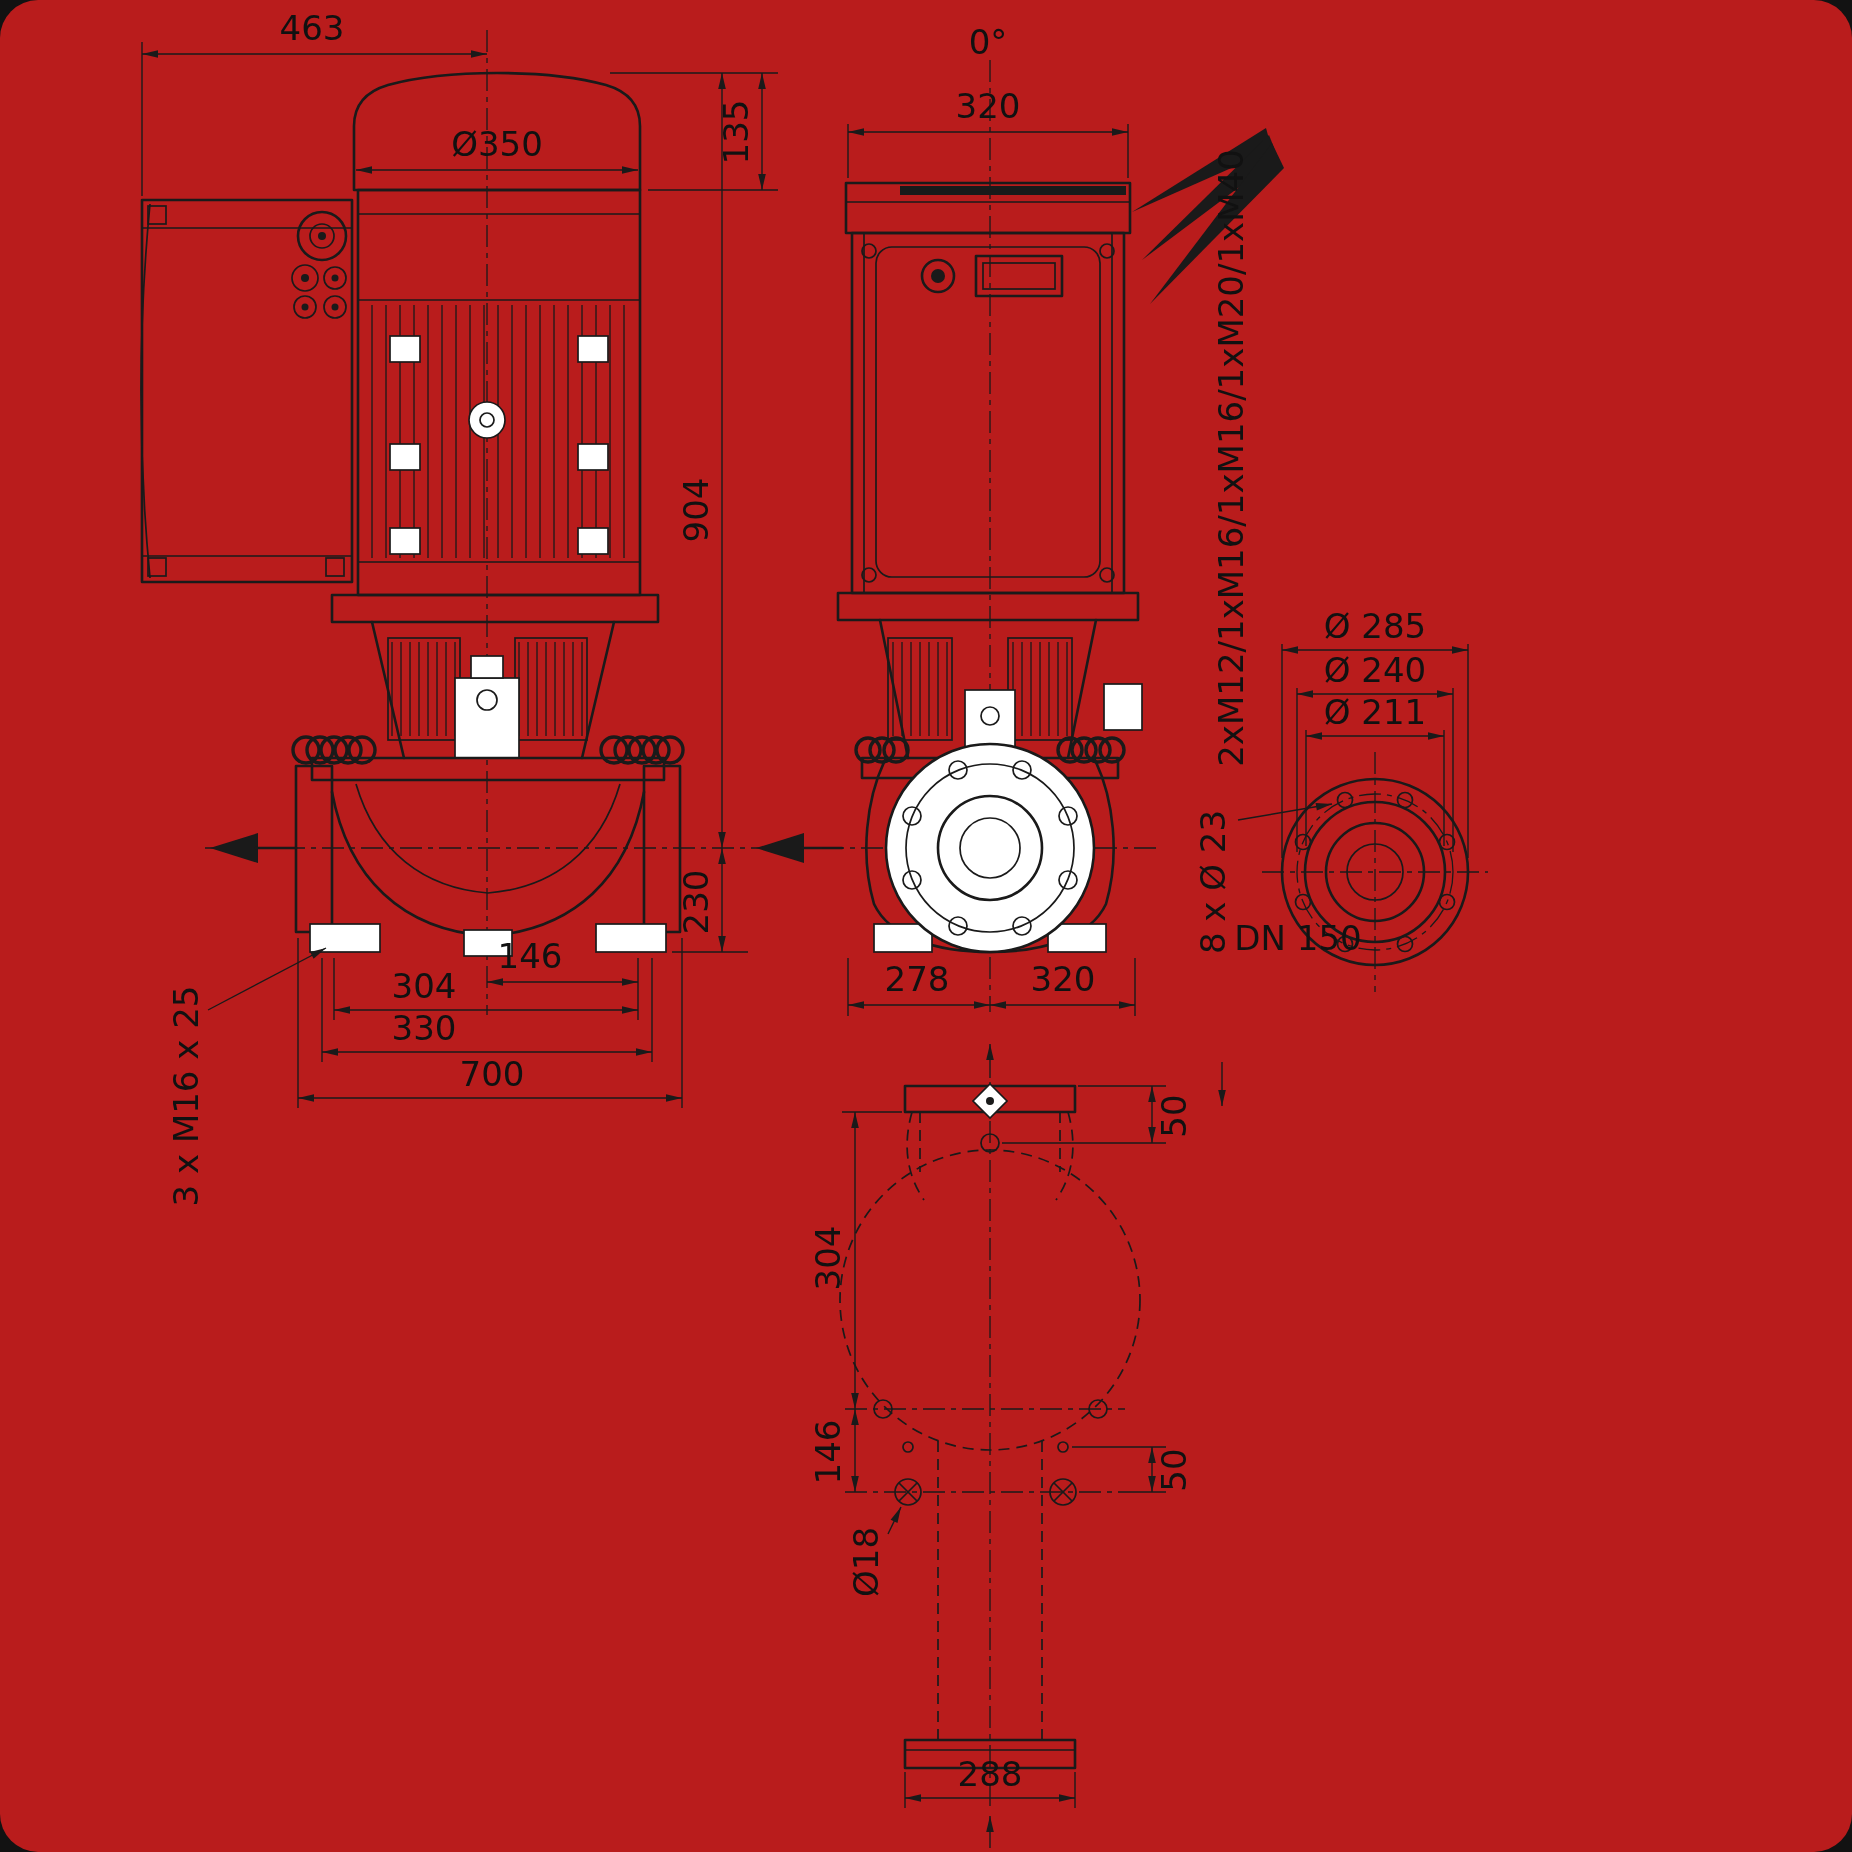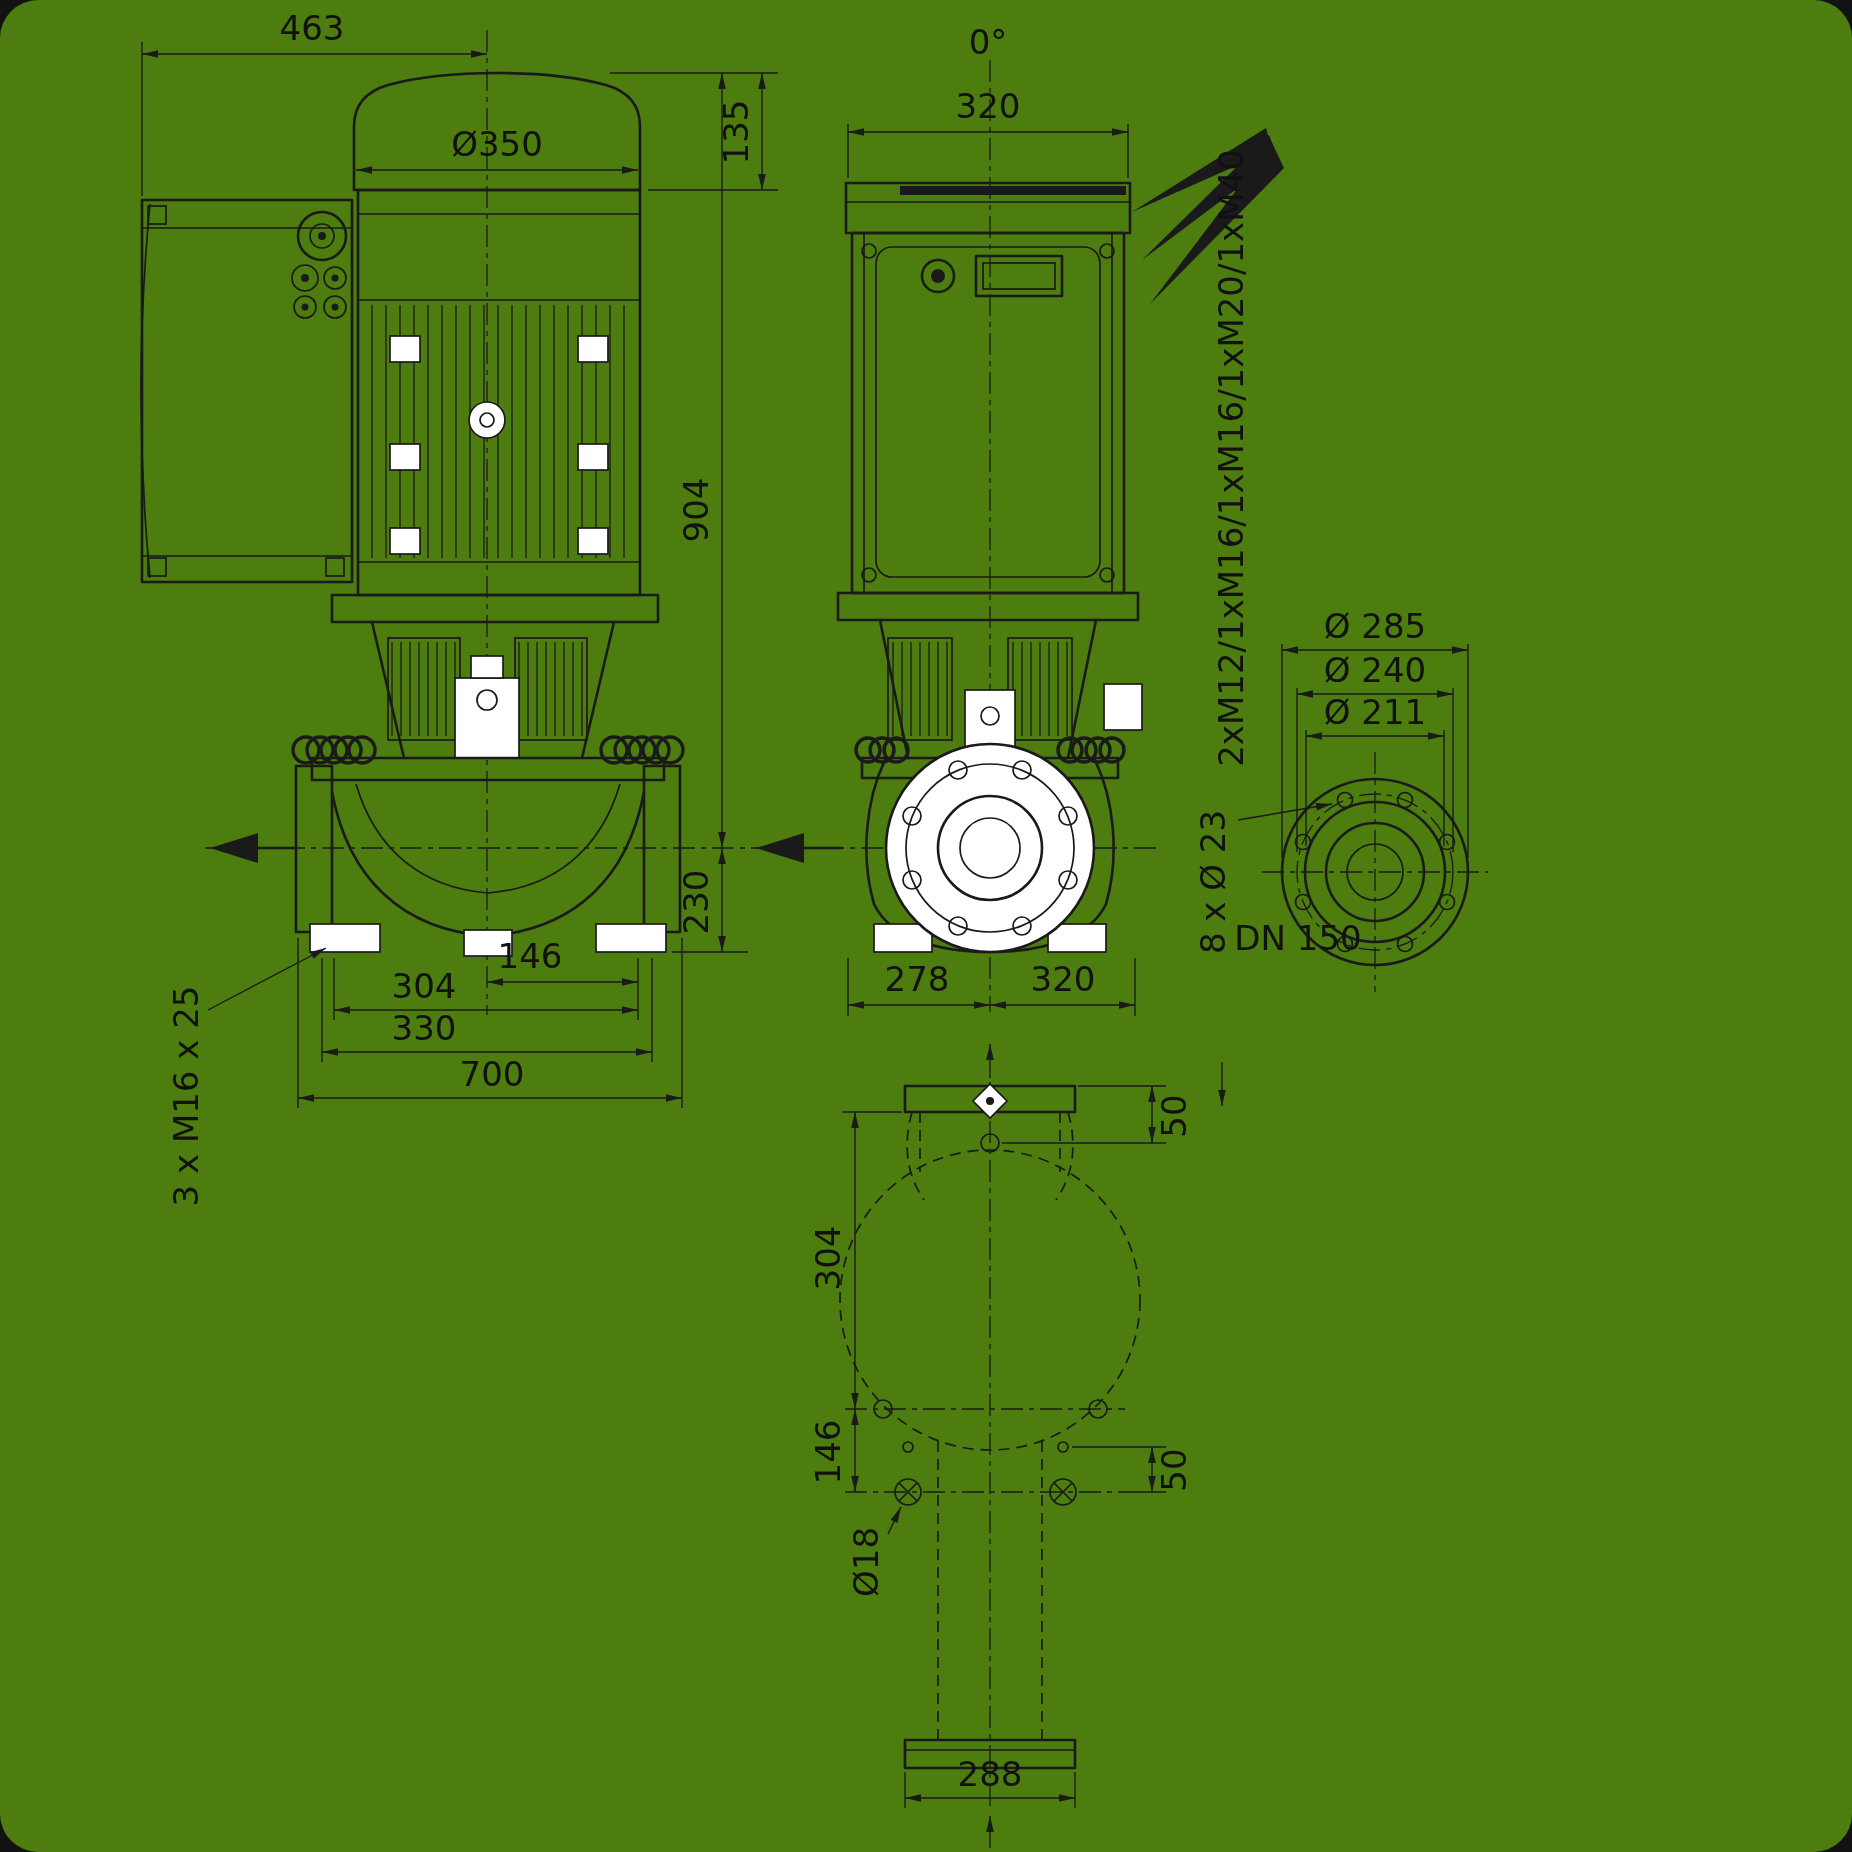--- a/index.html
+++ b/index.html
@@ -1,16 +1,16 @@
 <!DOCTYPE html>
 <html><head>
 <meta charset="utf-8">
 <style>
   html,body{margin:0;padding:0;background:#121212;}
-  .sheet{width:1852px;height:1852px;background:#4d7c0f;border-radius:38px;overflow:hidden;}
+  .sheet{width:1852px;height:1852px;background:#b91c1c;border-radius:38px;overflow:hidden;}
   svg{display:block;}
   .ol  {fill:none;stroke:#1a1a1a;stroke-width:2.6;stroke-linejoin:round;stroke-linecap:round;}
   .olw {fill:#ffffff;stroke:#1a1a1a;stroke-width:2.6;}
   .ol2 {fill:none;stroke:#1a1a1a;stroke-width:1.7;}
   .fin {fill:none;stroke:#1a1a1a;stroke-width:1.3;}
   .pad {fill:#ffffff;stroke:#1a1a1a;stroke-width:1.7;}
   .coil{fill:none;stroke:#1a1a1a;stroke-width:3.4;}
   .dim {fill:none;stroke:#1a1a1a;stroke-width:1.4;}
   .dima{fill:none;stroke:#1a1a1a;stroke-width:1.4;marker-start:url(#arS);marker-end:url(#arE);}
   .dime{marker-end:url(#arE);}

